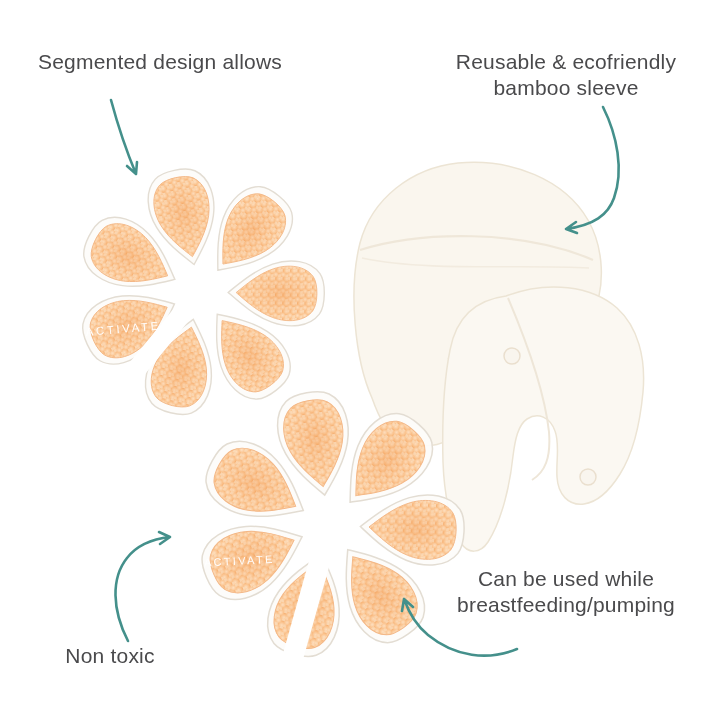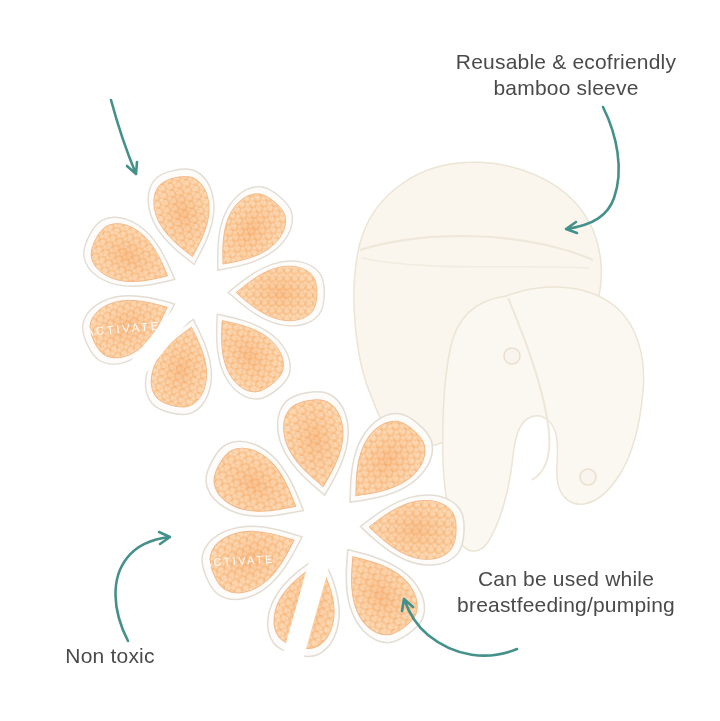--- a/index.html
+++ b/index.html
@@ -108,20 +108,21 @@
       <path d="M 603,107 C 617,135 624,170 614,198 C 608,215 594,225 566,229
                M 566,229 L 577,233 M 566,229 L 576,222"></path>
       <path d="M 128,641 C 112,610 111,578 127,558 C 137,545 152,539 170,537
                M 170,537 L 159,532 M 170,537 L 160,544"></path>
       <path d="M 517,649 C 488,661 455,657 428,635 C 417,626 409,613 404,599
                M 404,599 L 402,611 M 404,599 L 413,607"></path>
     </g>
   </svg>
 
   <div class="label seg">
+    <div>Segmented design allows</div>
   </div>
 
   <div class="label non">
     <div>Non toxic</div>
   </div>
 
   <div class="label reu">
     <div>Reusable &amp; ecofriendly</div>
     <div>bamboo sleeve</div>
   </div>

